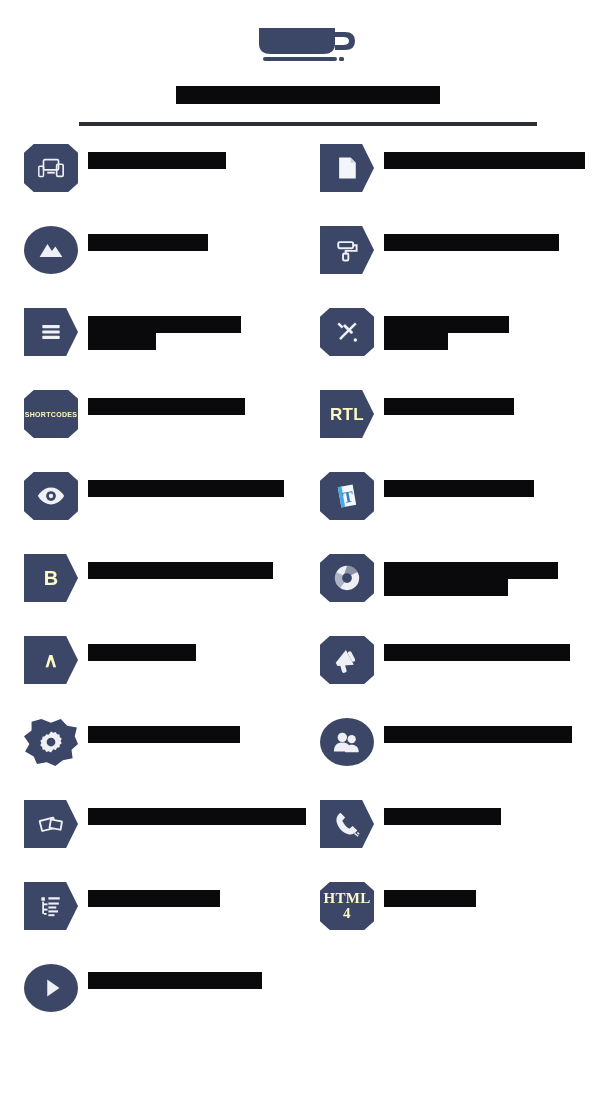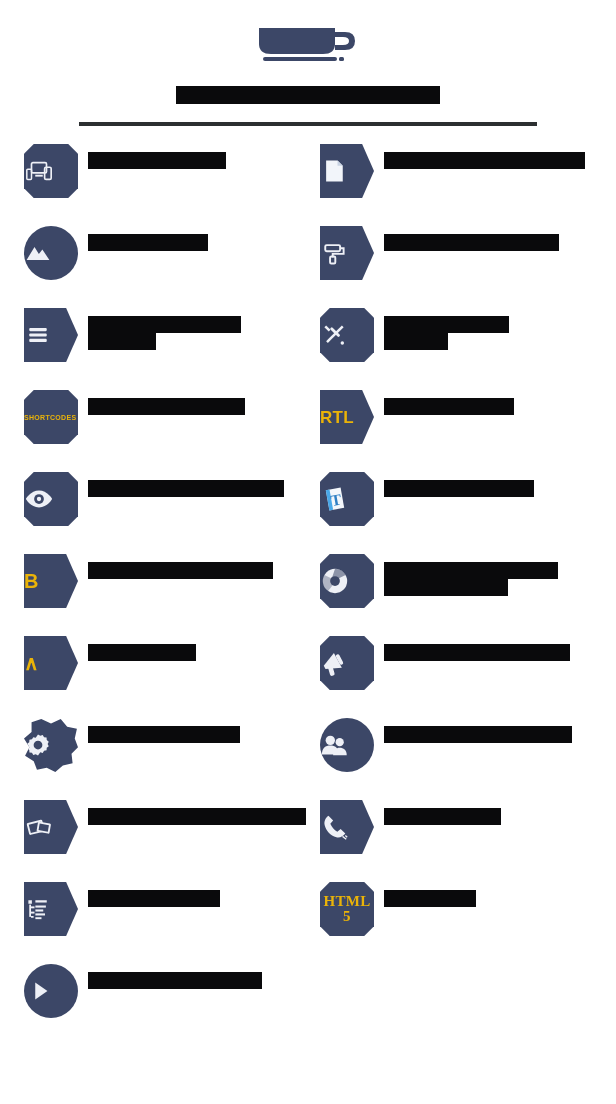--- a/index.html
+++ b/index.html
@@ -57,27 +57,27 @@
     row-gap: 0px;
   }
   .feature {
     display: flex;
     align-items: flex-start;
     height: 82px;
     box-sizing: border-box;
   }
   .badge {
     width: 54px;
-    height: 54px;
+    height: 48px;
     min-width: 54px;
     background: #3c4767;
-    color: #eab308;
+    color: #fef9c3;
     display: flex;
     align-items: center;
-    justify-content: flex-start;
+    justify-content: center;
     margin-top: 2px;
     position: relative;
   }
   .badge.circle {
     border-radius: 50%;
   }
   .badge.octo {
     clip-path: polygon(
       18% 0%, 82% 0%, 100% 18%, 100% 82%,
       82% 100%, 18% 100%, 0% 82%, 0% 18%);
@@ -396,21 +396,21 @@
             <rect x="13" y="25.4" width="7" height="2.2"></rect>
           </svg>
         </span>
       </div>
       <div class="feat-text">
         <span class="feat-line" style="width: 132px; background: rgb(10, 10, 12);"></span>
       </div>
     </div>
     <div class="feature">
       <div class="badge octo" style="background: rgb(60, 71, 103);">
-        <span class="badge-text bt-sm">HTML 5</span>
+        <span class="badge-text bt-sm">HTML 4</span>
       </div>
       <div class="feat-text">
         <span class="feat-line" style="width: 92px; background: rgb(10, 10, 12);"></span>
       </div>
     </div>
     <div class="feature">
       <div class="badge circle" style="background: rgb(60, 71, 103);">
         <span>
           <svg width="30" height="30" viewBox="0 0 32 32" fill="#eef0f6">
             <path d="M12 7 L25 16 L12 25 Z"></path>

